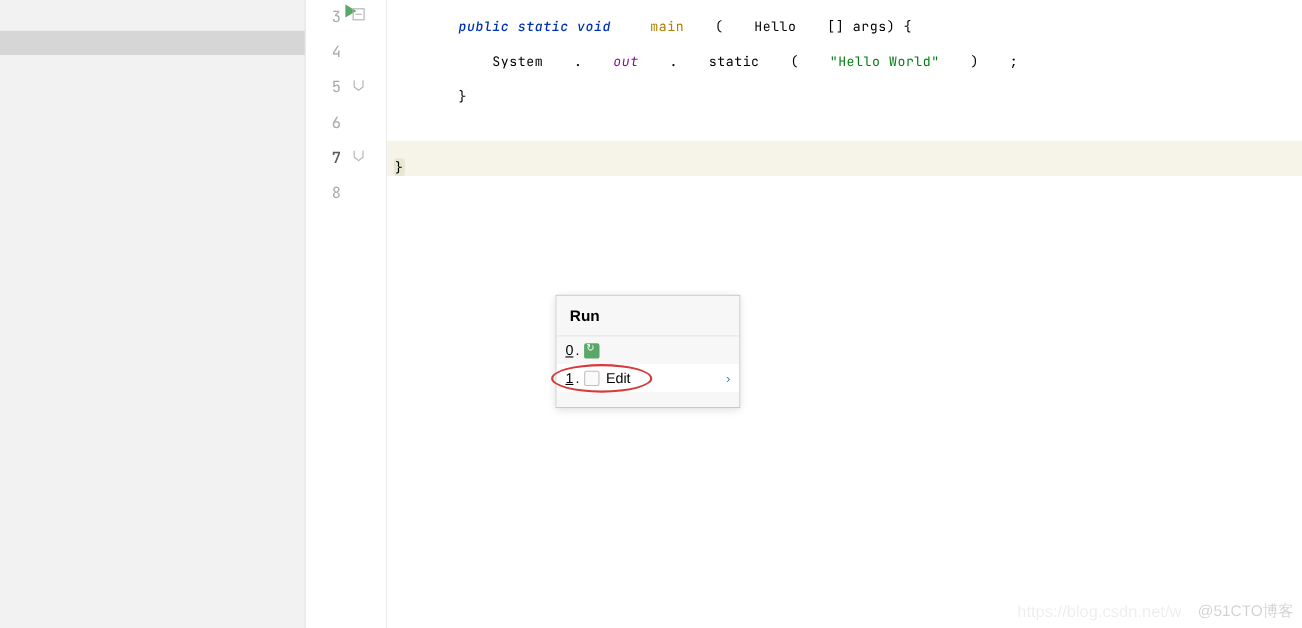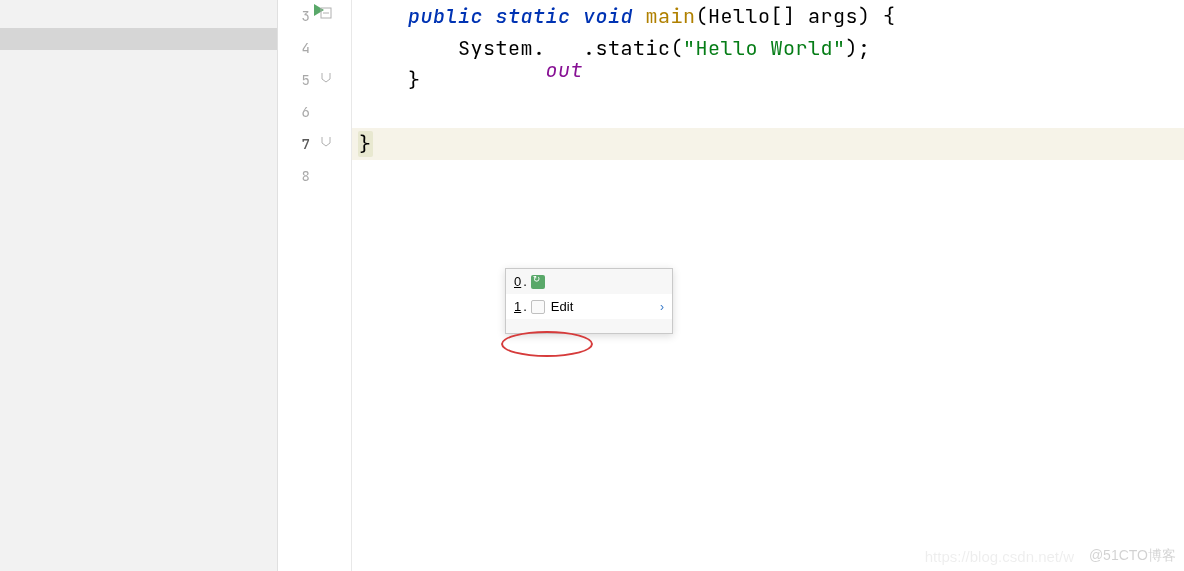--- a/index.html
+++ b/index.html
@@ -60,25 +60,26 @@
     height: 12px;
   }
   .code-area {
     flex: 1;
     position: relative;
     background: #ffffff;
   }
   .code-line {
     height: 32px;
     display: flex;
-    align-items: center;
+    align-items: flex-end;
     padding-left: 6px;
     white-space: pre;
-    font-size: 20px;
+    font-size: 12px;
     letter-spacing: 0.5px;
+    gap: 28px;
   }
   .code-line.hl { background: #f6f3e8; }
   .kw { color: #0033b3; font-style: italic; font-weight: 500; }
   .fn { color: #b08000; }
   .field { color: #871094; font-style: italic; margin-top: 44px; }
   .str { color: #067d17; }
   .brace-hl { background: #e8e8d0; border-radius: 2px; padding: 0 1px; }
   .plain { color: #000000; }
 
   .popup {
@@ -241,20 +242,21 @@
     <div class="code-line"><span class="plain">    </span><span class="kw">public static void </span><span class="fn">main</span><span class="plain">(</span><span class="plain">Hello</span><span class="plain">[] args) {</span></div>
     <div class="code-line"><span class="plain">        </span><span class="plain">System</span><span class="plain">.</span><span class="field">out</span><span class="plain">.</span><span class="plain">static</span><span class="plain">(</span><span class="str">"Hello World"</span><span class="plain">)</span><span class="plain">;</span></div>
     <div class="code-line"><span class="plain">    </span><span class="plain">}</span></div>
     <div class="code-line"><span class="plain"></span></div>
     <div class="code-line hl"><span class="brace-hl">}</span></div>
     <div class="code-line"><span class="plain"></span></div>
   </div>
 </div>
 
 <div class="popup">
+  <div class="popup-title">Run</div>
   <div class="popup-row">
     <span class="idx">0</span>
       <span class="dot">.</span>
     <span class="icon icon-edit"></span>
   </div>
   <div class="popup-row sel">
     <span class="idx">1</span>
       <span class="dot">.</span>
     <span class="icon icon-app"></span>
     <span>Edit</span>

